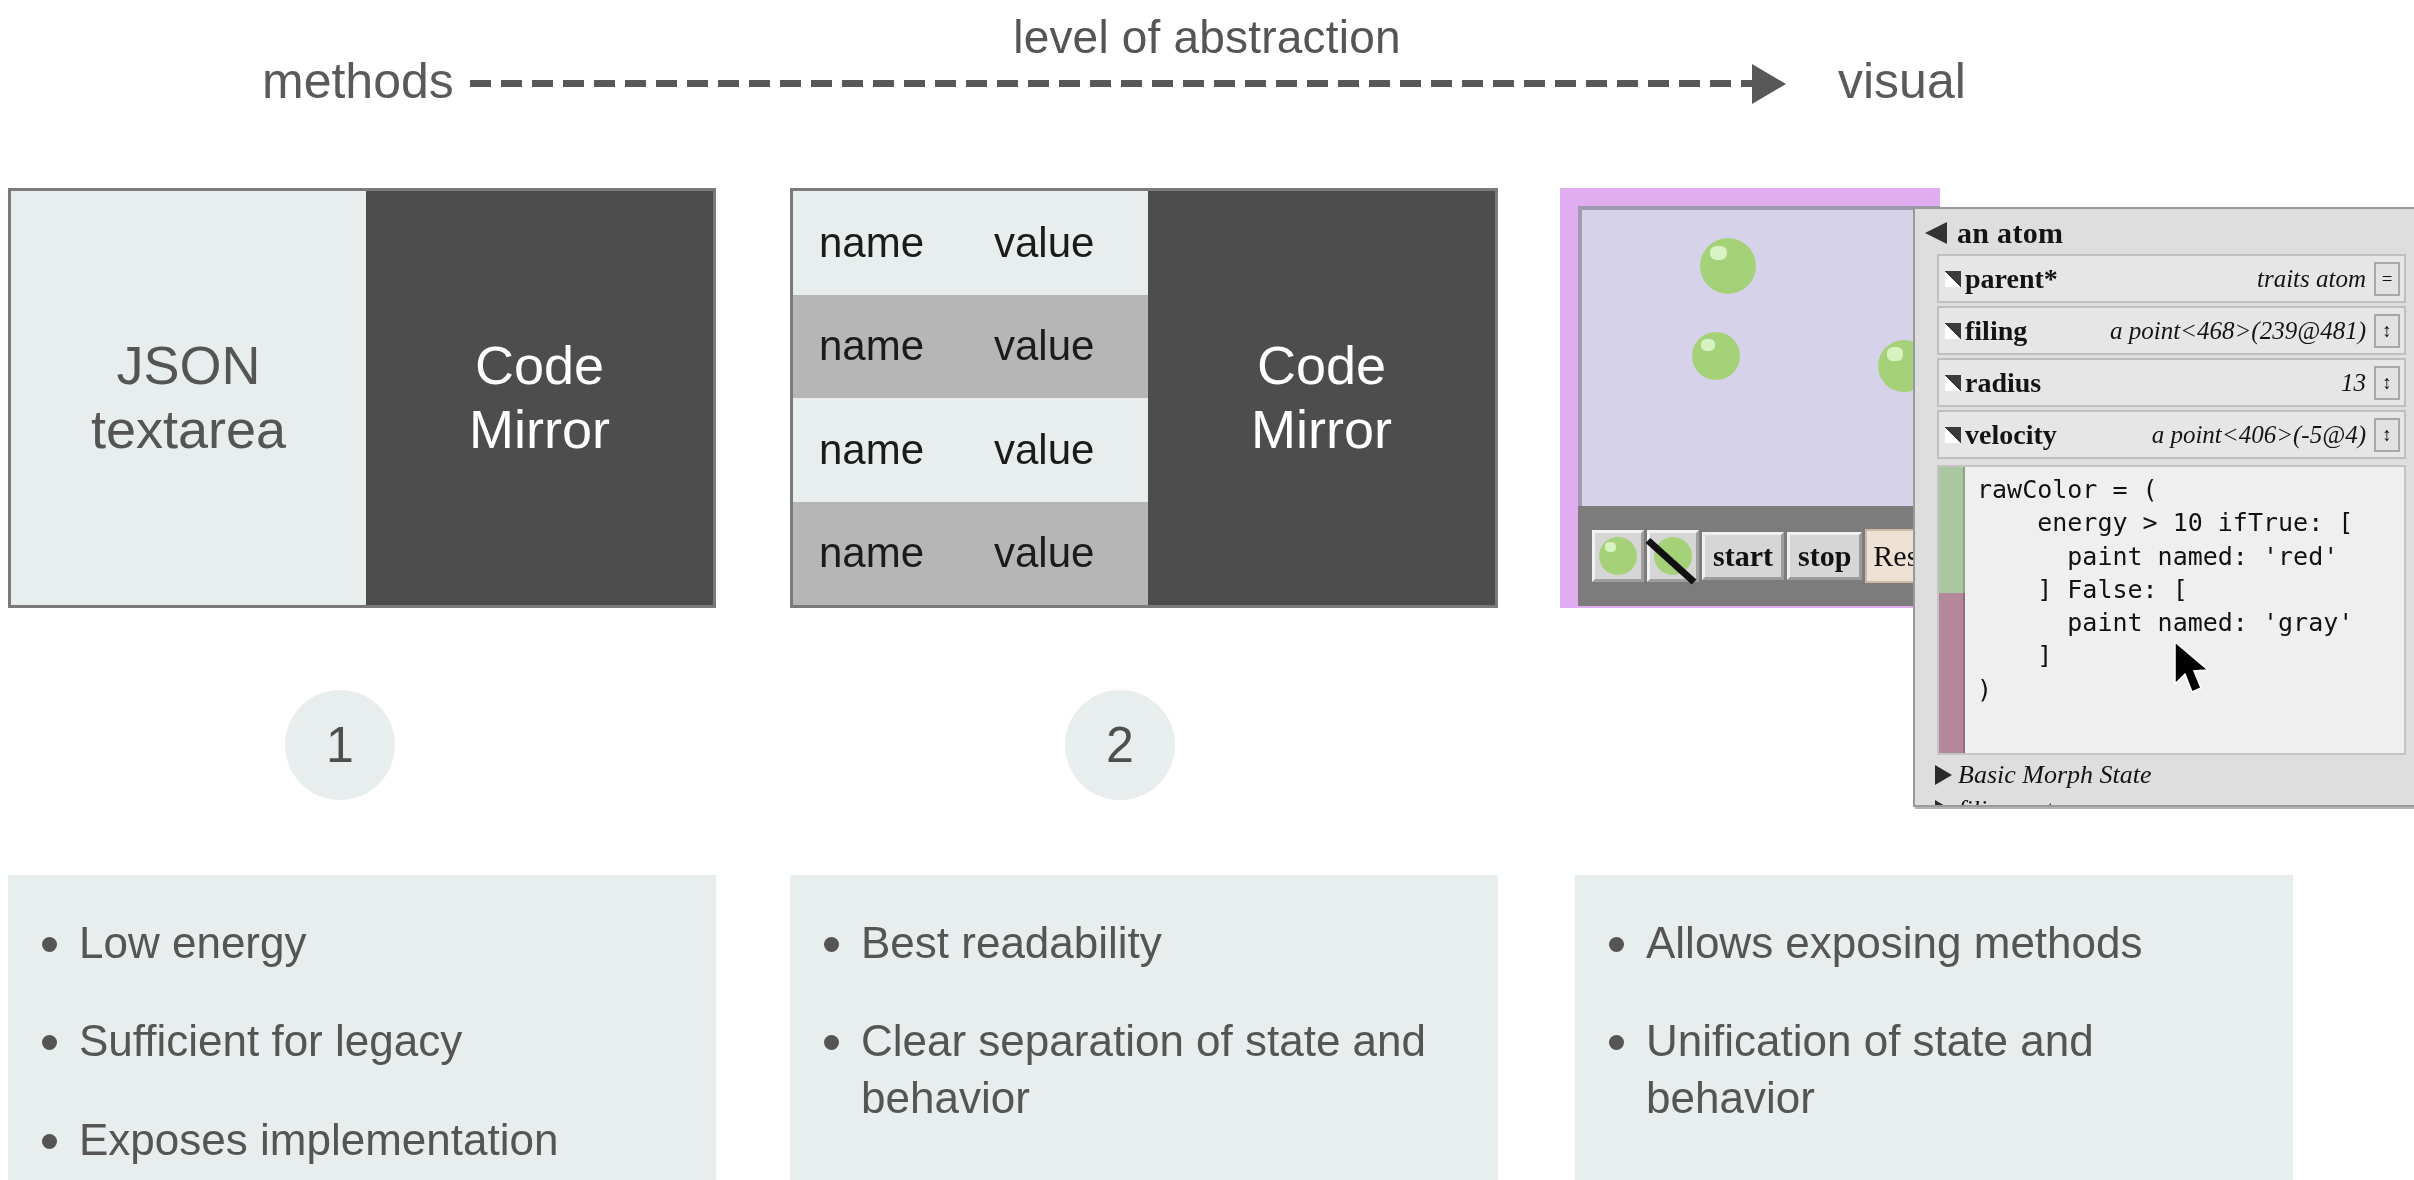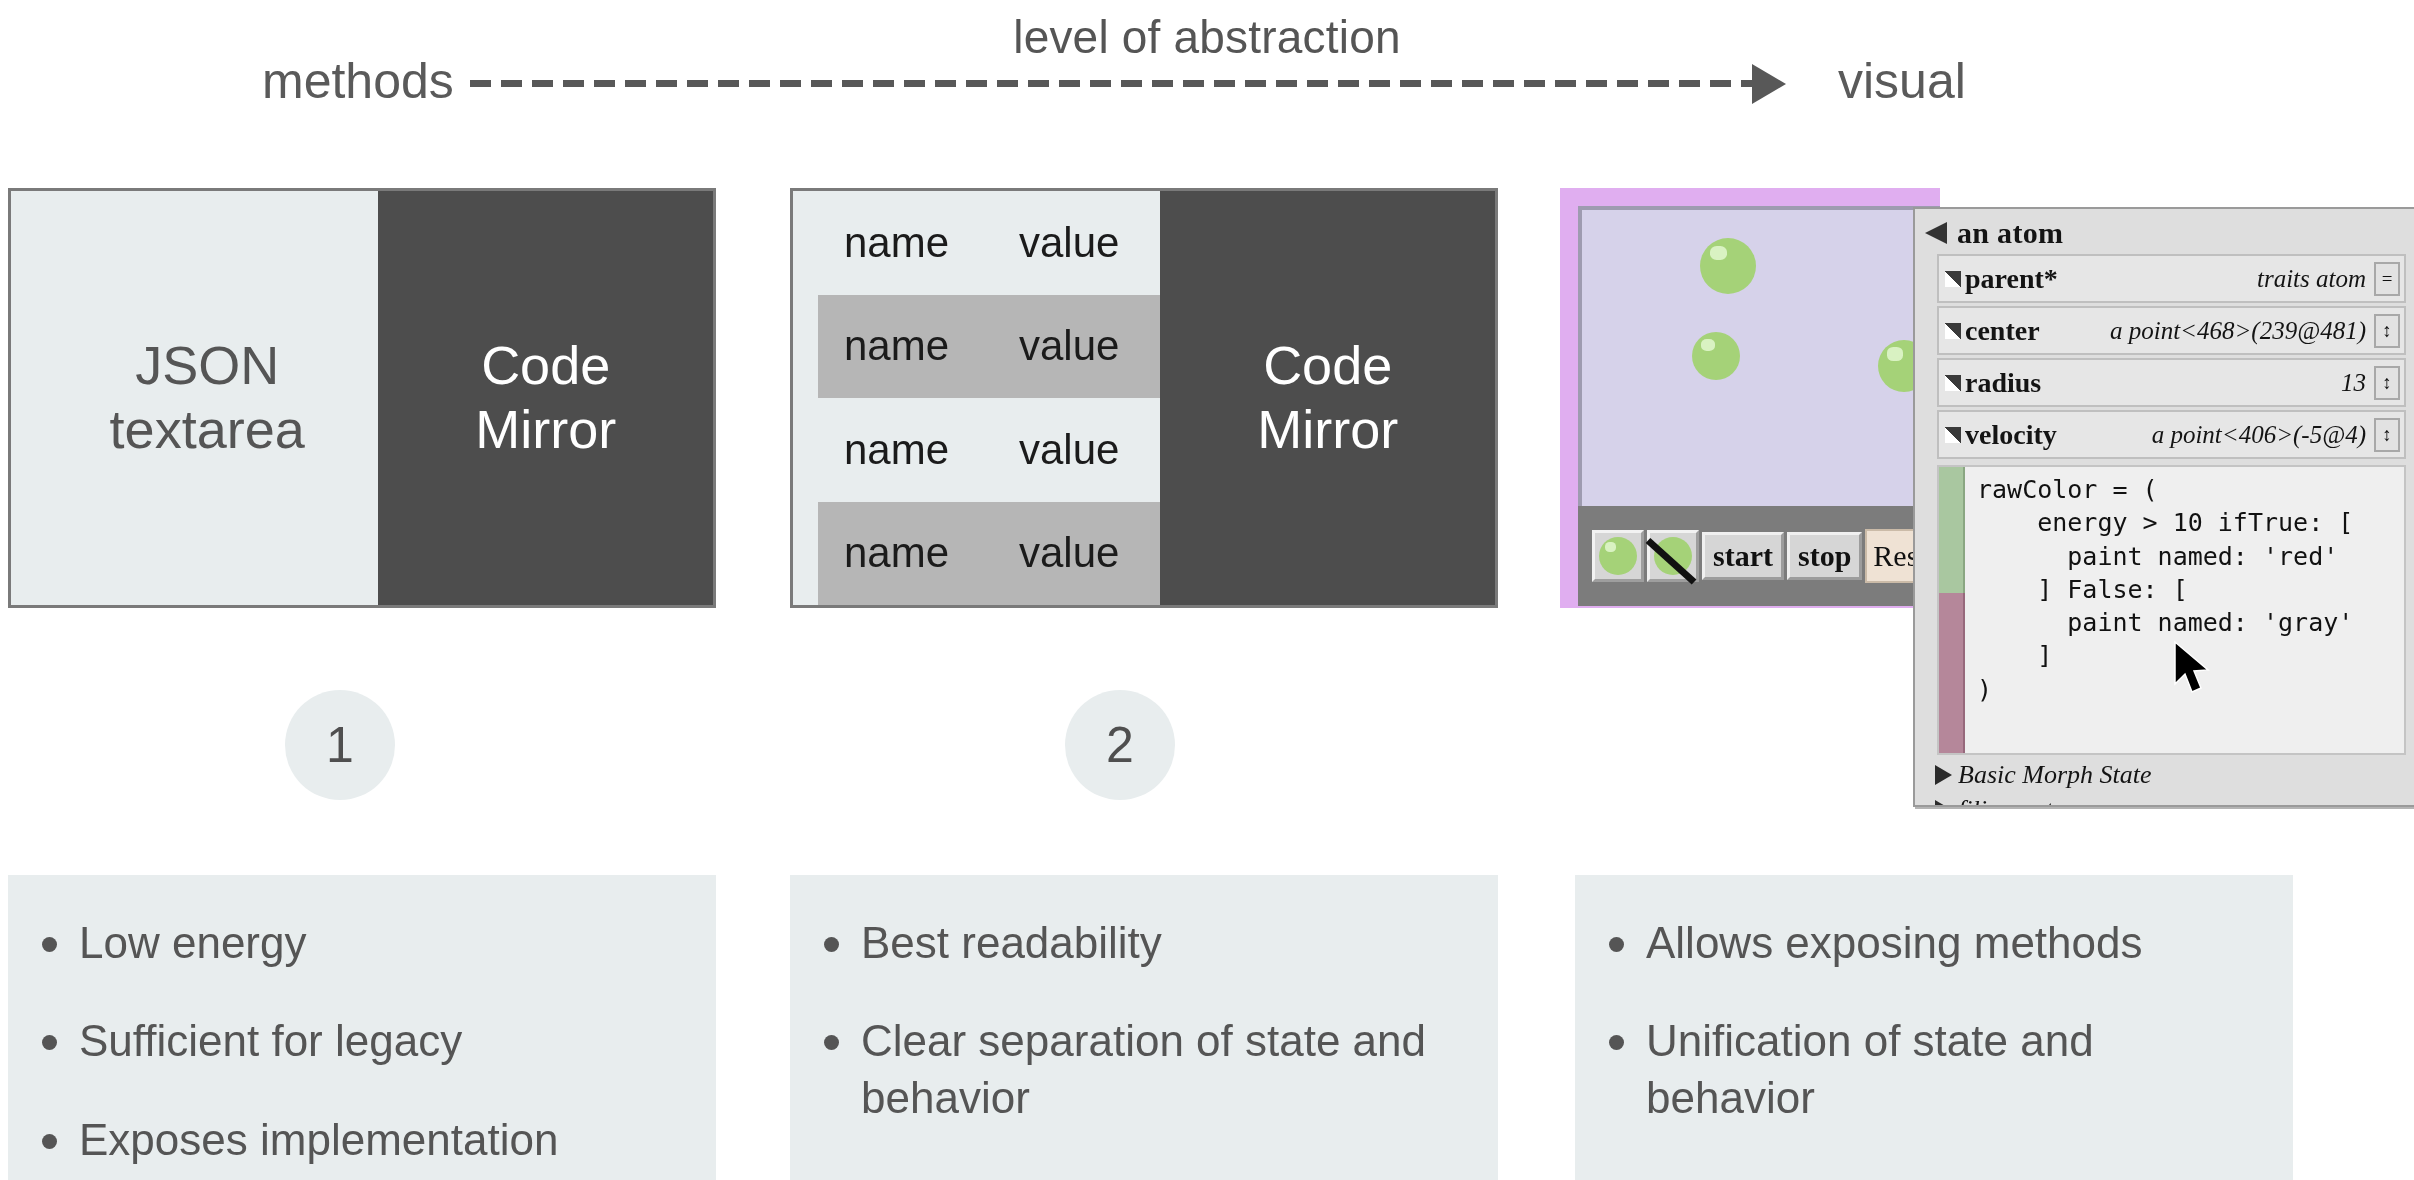--- a/index.html
+++ b/index.html
@@ -29,21 +29,21 @@
     background:repeating-linear-gradient(to right,#585858 0 21px,rgba(0,0,0,0) 21px 31px);
   }
   #axis-arrow{
     position:absolute;left:1752px;top:64px;width:0;height:0;
     border-top:20px solid transparent;border-bottom:20px solid transparent;
     border-left:34px solid #585858;
   }
 
   
   .panel{position:absolute;top:188px;height:420px;border:3px solid #7a7a7a;box-sizing:border-box;display:flex;}
-  .panel .left{background:#e8edee;padding-left:25px;}
+  .panel .left{background:#e8edee;}
   .panel .right{background:#4d4d4d;color:#ffffff;}
   .panel .half{display:flex;align-items:center;justify-content:center;text-align:center;}
   .big-label{font-size:54px;line-height:1.18;}
 
   #panel1{left:8px;width:708px;}
   #panel1 .left{width:355px;}
   #panel1 .right{width:347px;}
 
   #panel2{left:790px;width:708px;}
   #panel2 .left{width:355px;display:block;background:#e8edee;}
@@ -248,21 +248,21 @@
   </div>
 
   <div class="insp-row">
     <span class="corner"></span>
     <span class="name">parent*</span>
     <span class="val">traits atom</span>
     <span class="stepper">=</span>
   </div>
   <div class="insp-row">
     <span class="corner"></span>
-    <span class="name">center</span>
+    <span class="name">filing</span>
     <span class="val">a point&lt;468&gt;(239@481)</span>
     <span class="stepper">↕</span>
   </div>
   <div class="insp-row">
     <span class="corner"></span>
     <span class="name">radius</span>
     <span class="val">13</span>
     <span class="stepper">↕</span>
   </div>
   <div class="insp-row">

